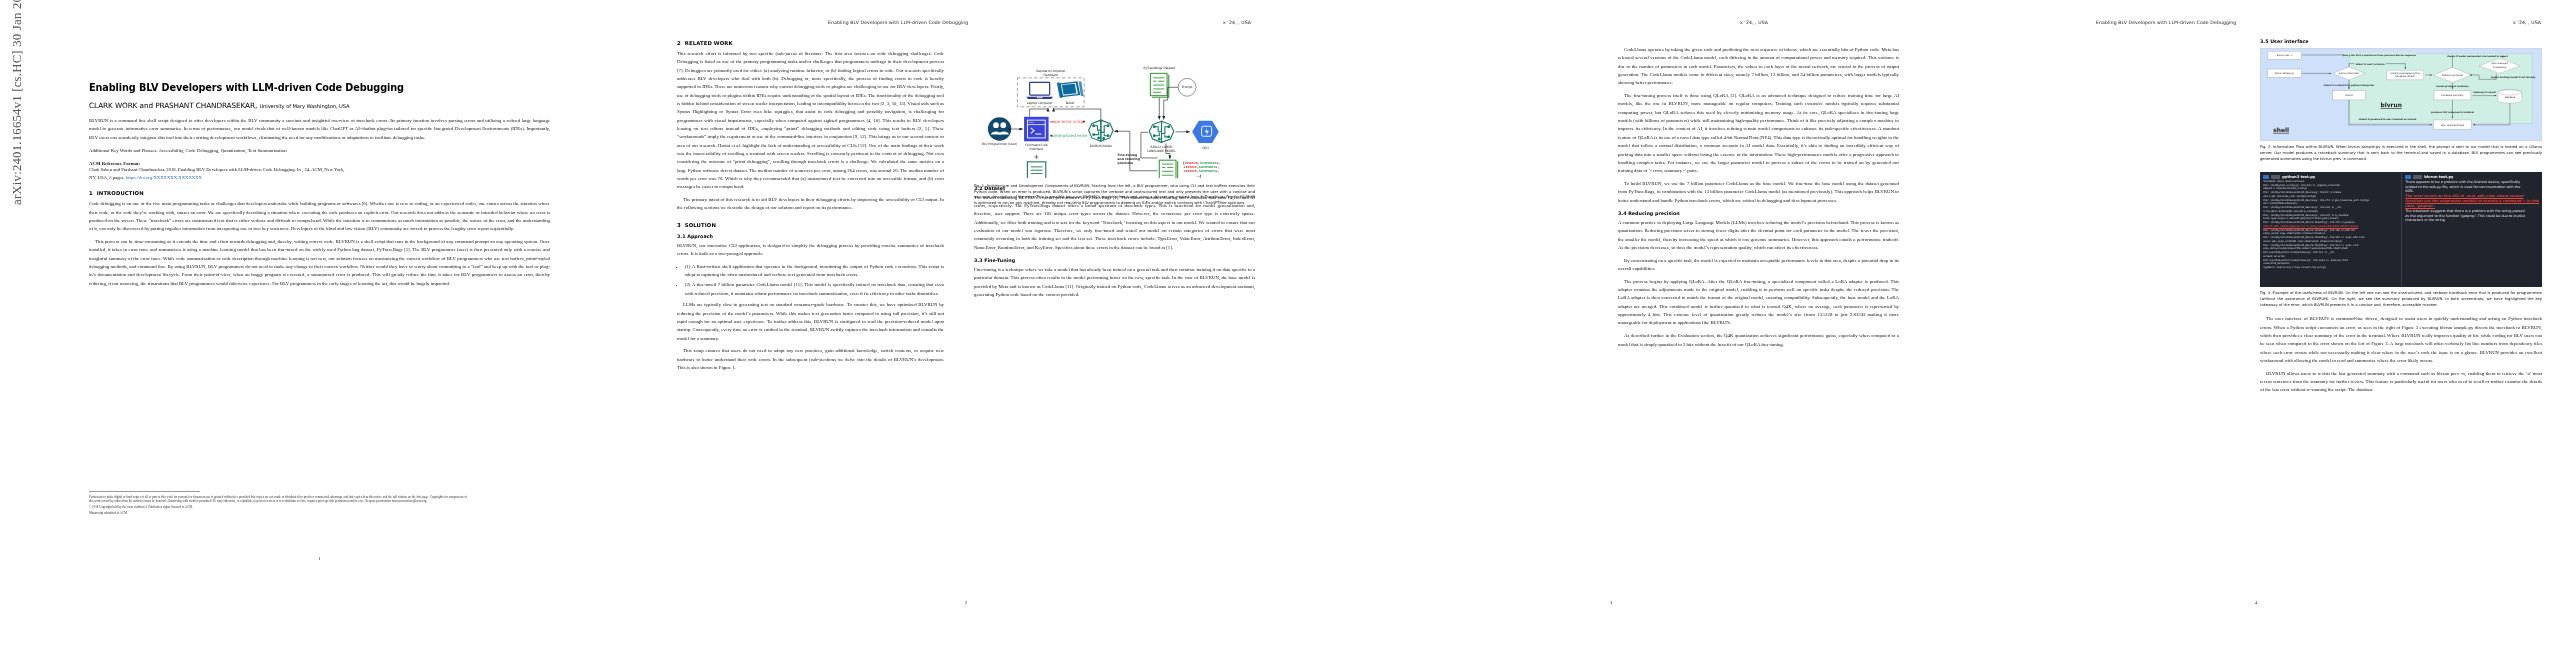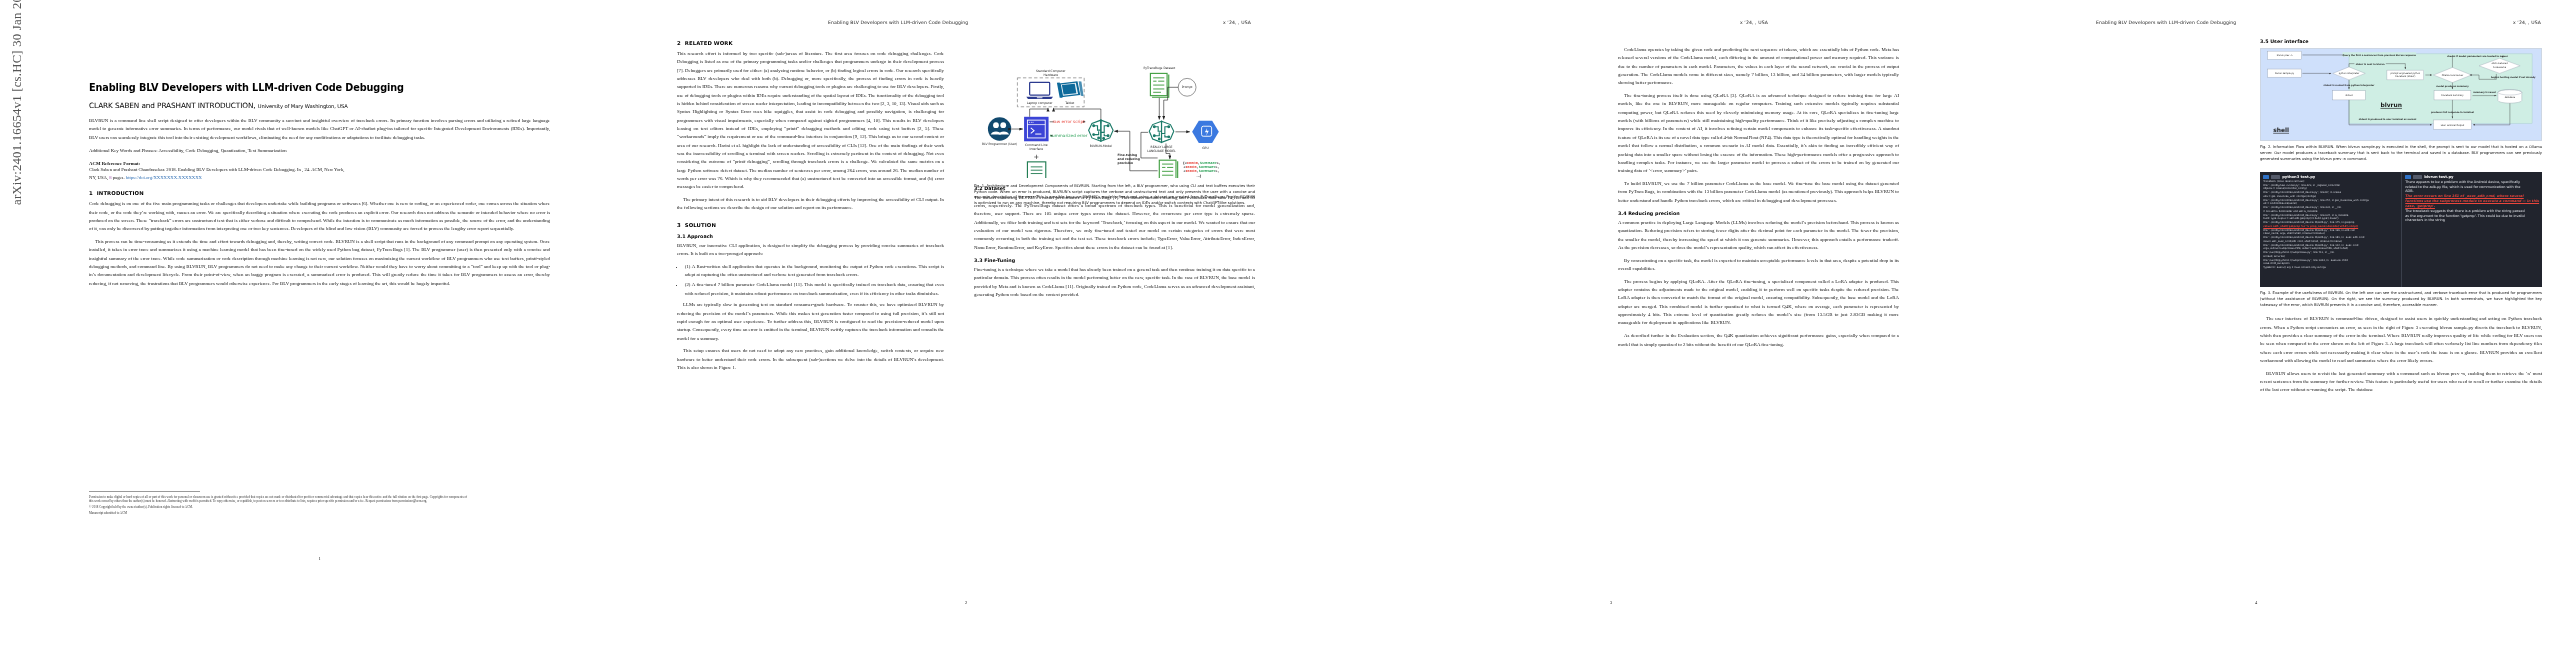--- a/index.html
+++ b/index.html
@@ -138,21 +138,21 @@
 <div class="viewer">
 
   <div class="page" style="width:645px;">
 
     <div class="arxiv-stamp">arXiv:2401.16654v1  [cs.HC]  30 Jan 2024</div>
 
     <div class="page-inner" style="left:89px; top:82px; width:461px;">
       <div class="title">Enabling BLV Developers with LLM-driven Code Debugging</div>
 
       <div class="authors">
-        <span>CLARK SABEN and PRASHANT INTRODUCTION,</span>
+        <span>CLARK WORK and PRASHANT CHANDRASEKAR,</span>
         <span class="aff">University of Mary Washington, USA</span>
       </div>
 
       <p class="body" style="margin-top:7.2px;">BLVRUN is a command line shell script designed to offer developers within the BLV community a succinct and insightful overview of traceback errors. Its primary function involves parsing errors and utilizing a refined large language model to generate informative error summaries. In terms of performance, our model rivals that of well-known models like ChatGPT or AI-chatbot plug-ins tailored for specific Integrated Development Environments (IDEs). Importantly, BLV users can seamlessly integrate this tool into their existing development workflows, eliminating the need for any modifications or adaptations to facilitate debugging tasks.</p>
 
       <p class="kw">Additional Key Words and Phrases: Accessibility, Code Debugging, Quantization, Text Summarization</p>
 
       <p class="refhdr">ACM Reference Format:</p>
       <p class="refbody">
         <span>Clark Saben and Prashant Chandrasekar. 2018. Enabling BLV Developers with LLM-driven Code Debugging. In , 24. ACM, New York,</span><br>

